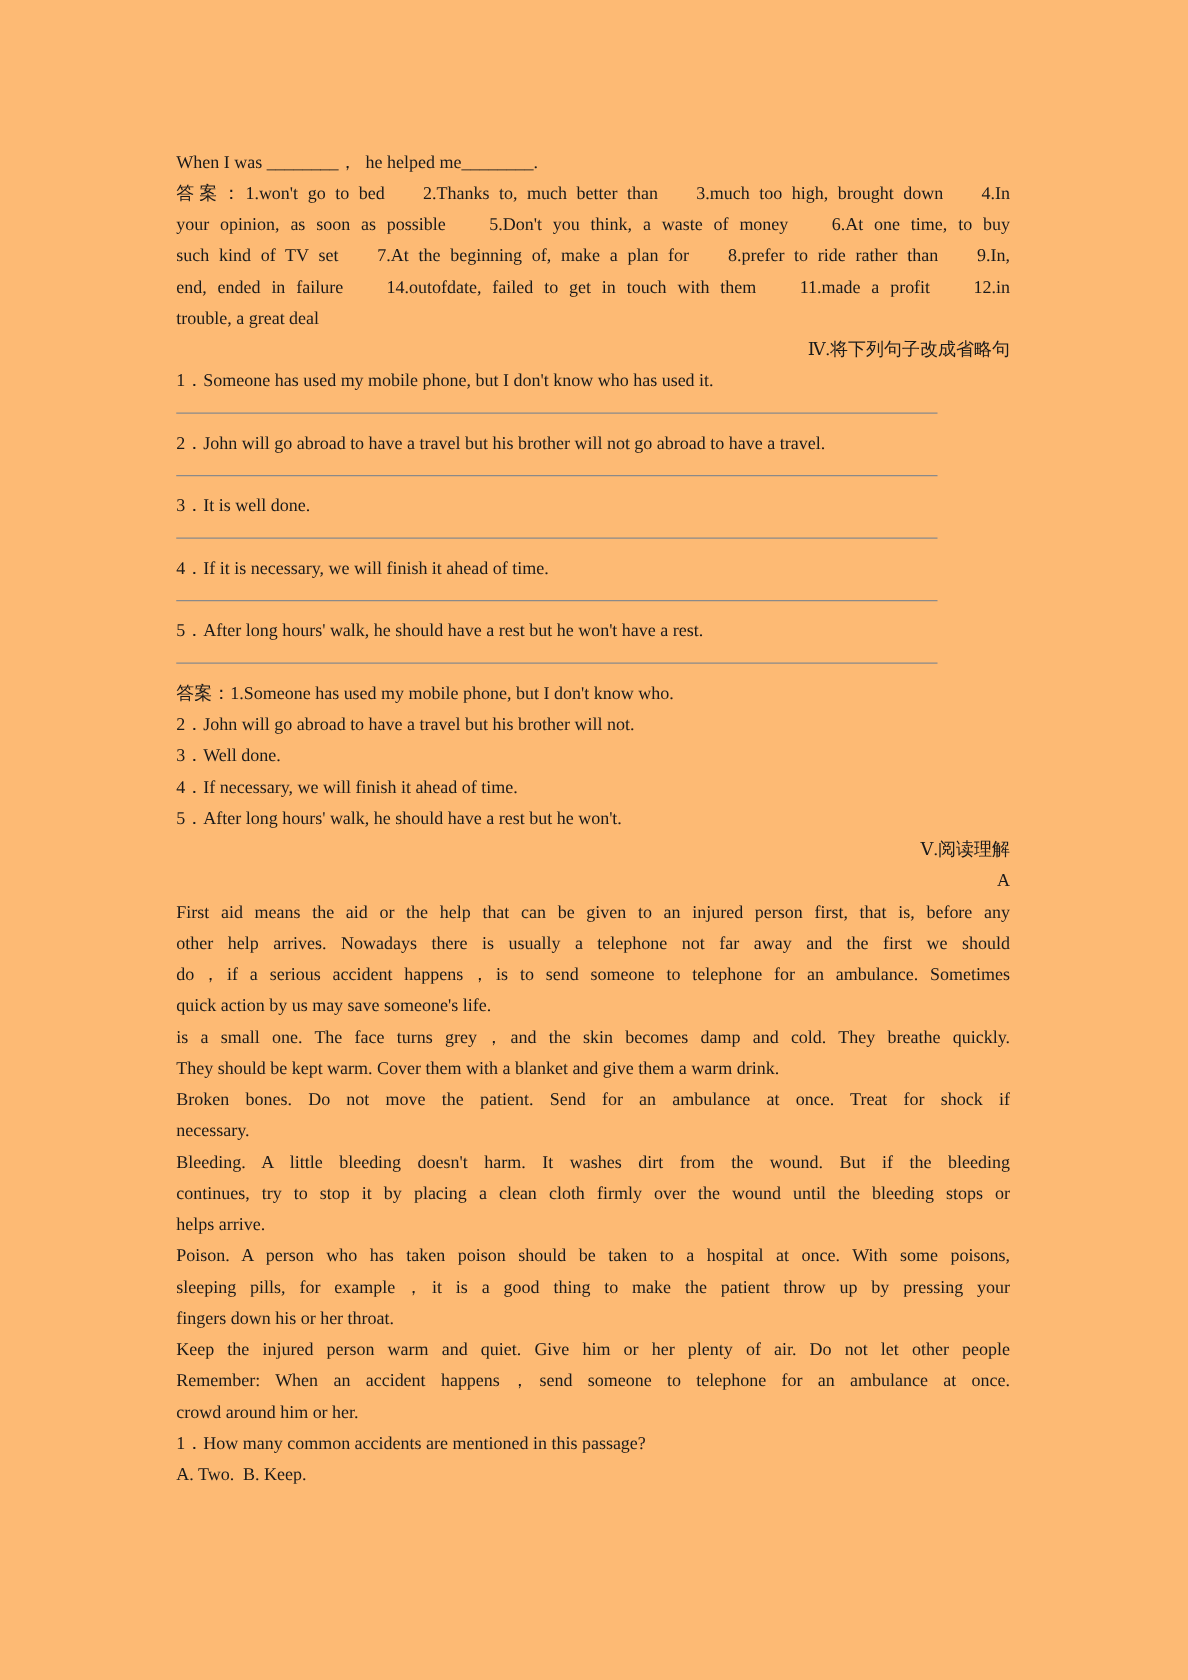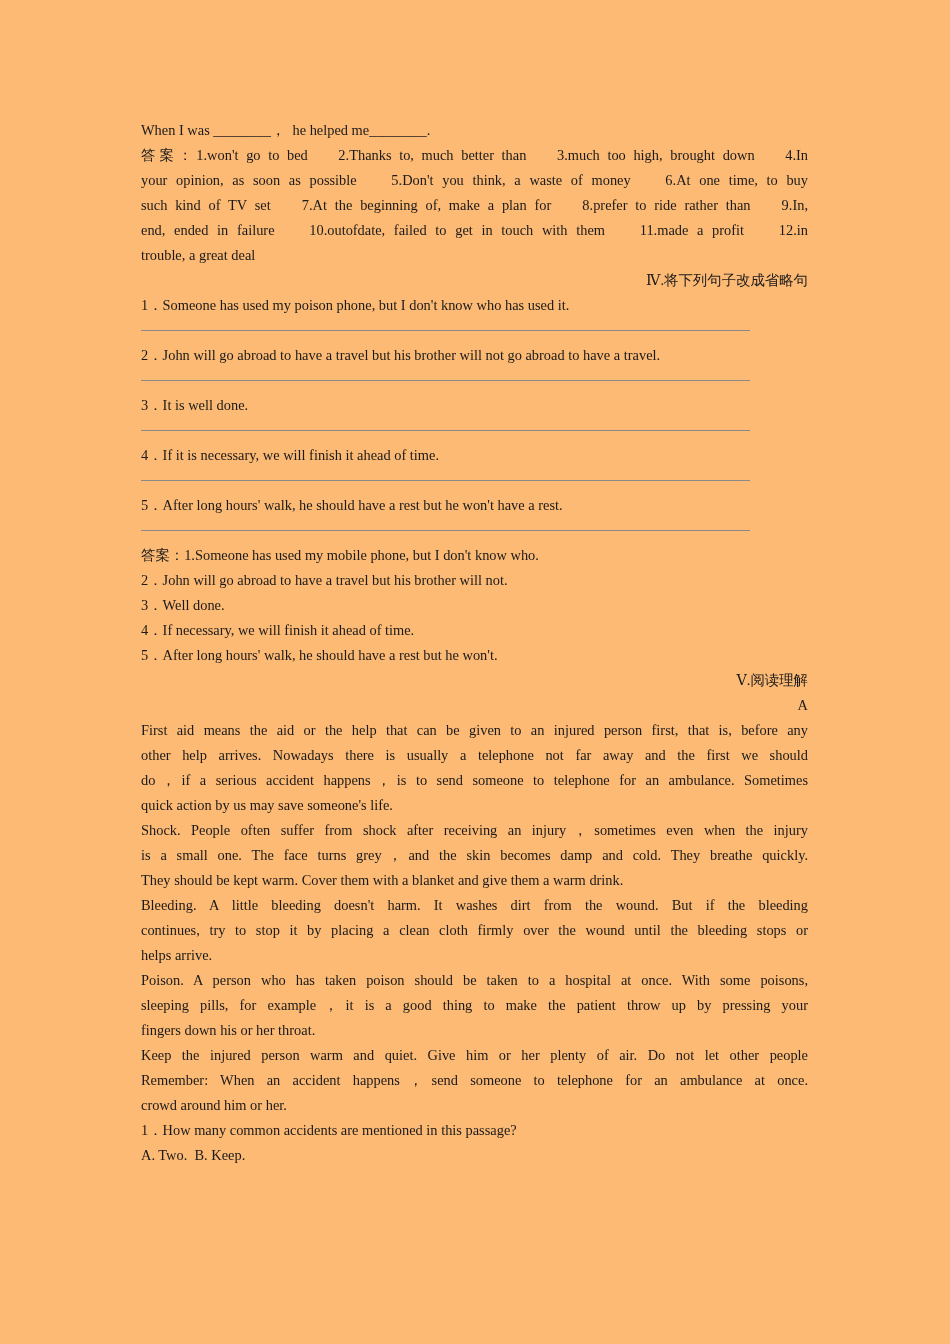--- a/index.html
+++ b/index.html
@@ -87,29 +87,29 @@
 
 <div class="page" style="background: #fdba74;">
   <div class="content">
 
     <div class="line l">When I was ________，  he helped me________.</div>
 
     <div>
       <div class="line j">答案：1.won't go to bed    2.Thanks to, much better than    3.much too high, brought down    4.In</div>
       <div class="line j">your opinion, as soon as possible    5.Don't you think, a waste of money    6.At one time, to buy</div>
       <div class="line j">such kind of TV set    7.At the beginning of, make a plan for    8.prefer to ride rather than    9.In,</div>
-      <div class="line j">end, ended in failure    10.outofdate, failed to get in touch with them    11.made a profit    12.in</div>
+      <div class="line j">end, ended in failure    14.outofdate, failed to get in touch with them    11.made a profit    12.in</div>
       <div class="line l">trouble, a great deal</div>
     </div>
 
     <div class="heading-cn">Ⅳ.将下列句子改成省略句</div>
 
     <div>
 
-      <div class="numbered"><span>1．</span><span>Someone has used my poison phone, but I don't know who has used it.</span></div>
+      <div class="numbered"><span>1．</span><span>Someone has used my mobile phone, but I don't know who has used it.</span></div>
       <div class="rule-row">
           <div class="blank-rule" style="border-top-color: rgb(138, 138, 138);"></div>
         </div>
 
       <div class="numbered"><span>2．</span><span>John will go abroad to have a travel but his brother will not go abroad to have a travel.</span></div>
       <div class="rule-row">
           <div class="blank-rule" style="border-top-color: rgb(138, 138, 138);"></div>
         </div>
 
       <div class="numbered"><span>3．</span><span>It is well done.</span></div>
@@ -141,25 +141,28 @@
     <div class="heading-cn">A</div>
 
     <div>
       <div class="passage-line j">First aid means the aid or the help that can be given to an injured person first, that is, before any</div>
       <div class="passage-line j">other help arrives. Nowadays there is usually a telephone not far away and the first we should</div>
       <div class="passage-line j">do，if a serious accident happens，is to send someone to telephone for an ambulance. Sometimes</div>
       <div class="passage-line l">quick action by us may save someone's life.</div>
     </div>
 
     <div>
-      <div class="passage-line j">Shock. People often suffer from shock after receiving an injury，sometimes even when the injury</div>
       <div class="passage-line j">is a small one. The face turns grey，and the skin becomes damp and cold. They breathe quickly.</div>
       <div class="passage-line l">They should be kept warm. Cover them with a blanket and give them a warm drink.</div>
     </div>
 
+    <div>
+      <div class="passage-line j">Broken bones. Do not move the patient. Send for an ambulance at once. Treat for shock if</div>
+      <div class="passage-line l">necessary.</div>
+    </div>
 
     <div>
       <div class="passage-line j">Bleeding. A little bleeding doesn't harm. It washes dirt from the wound. But if the bleeding</div>
       <div class="passage-line j">continues, try to stop it by placing a clean cloth firmly over the wound until the bleeding stops or</div>
       <div class="passage-line l">helps arrive.</div>
     </div>
 
     <div>
       <div class="passage-line j">Poison. A person who has taken poison should be taken to a hospital at once. With some poisons,</div>
       <div class="passage-line j">sleeping pills, for example，it is a good thing to make the patient throw up by pressing your</div>

